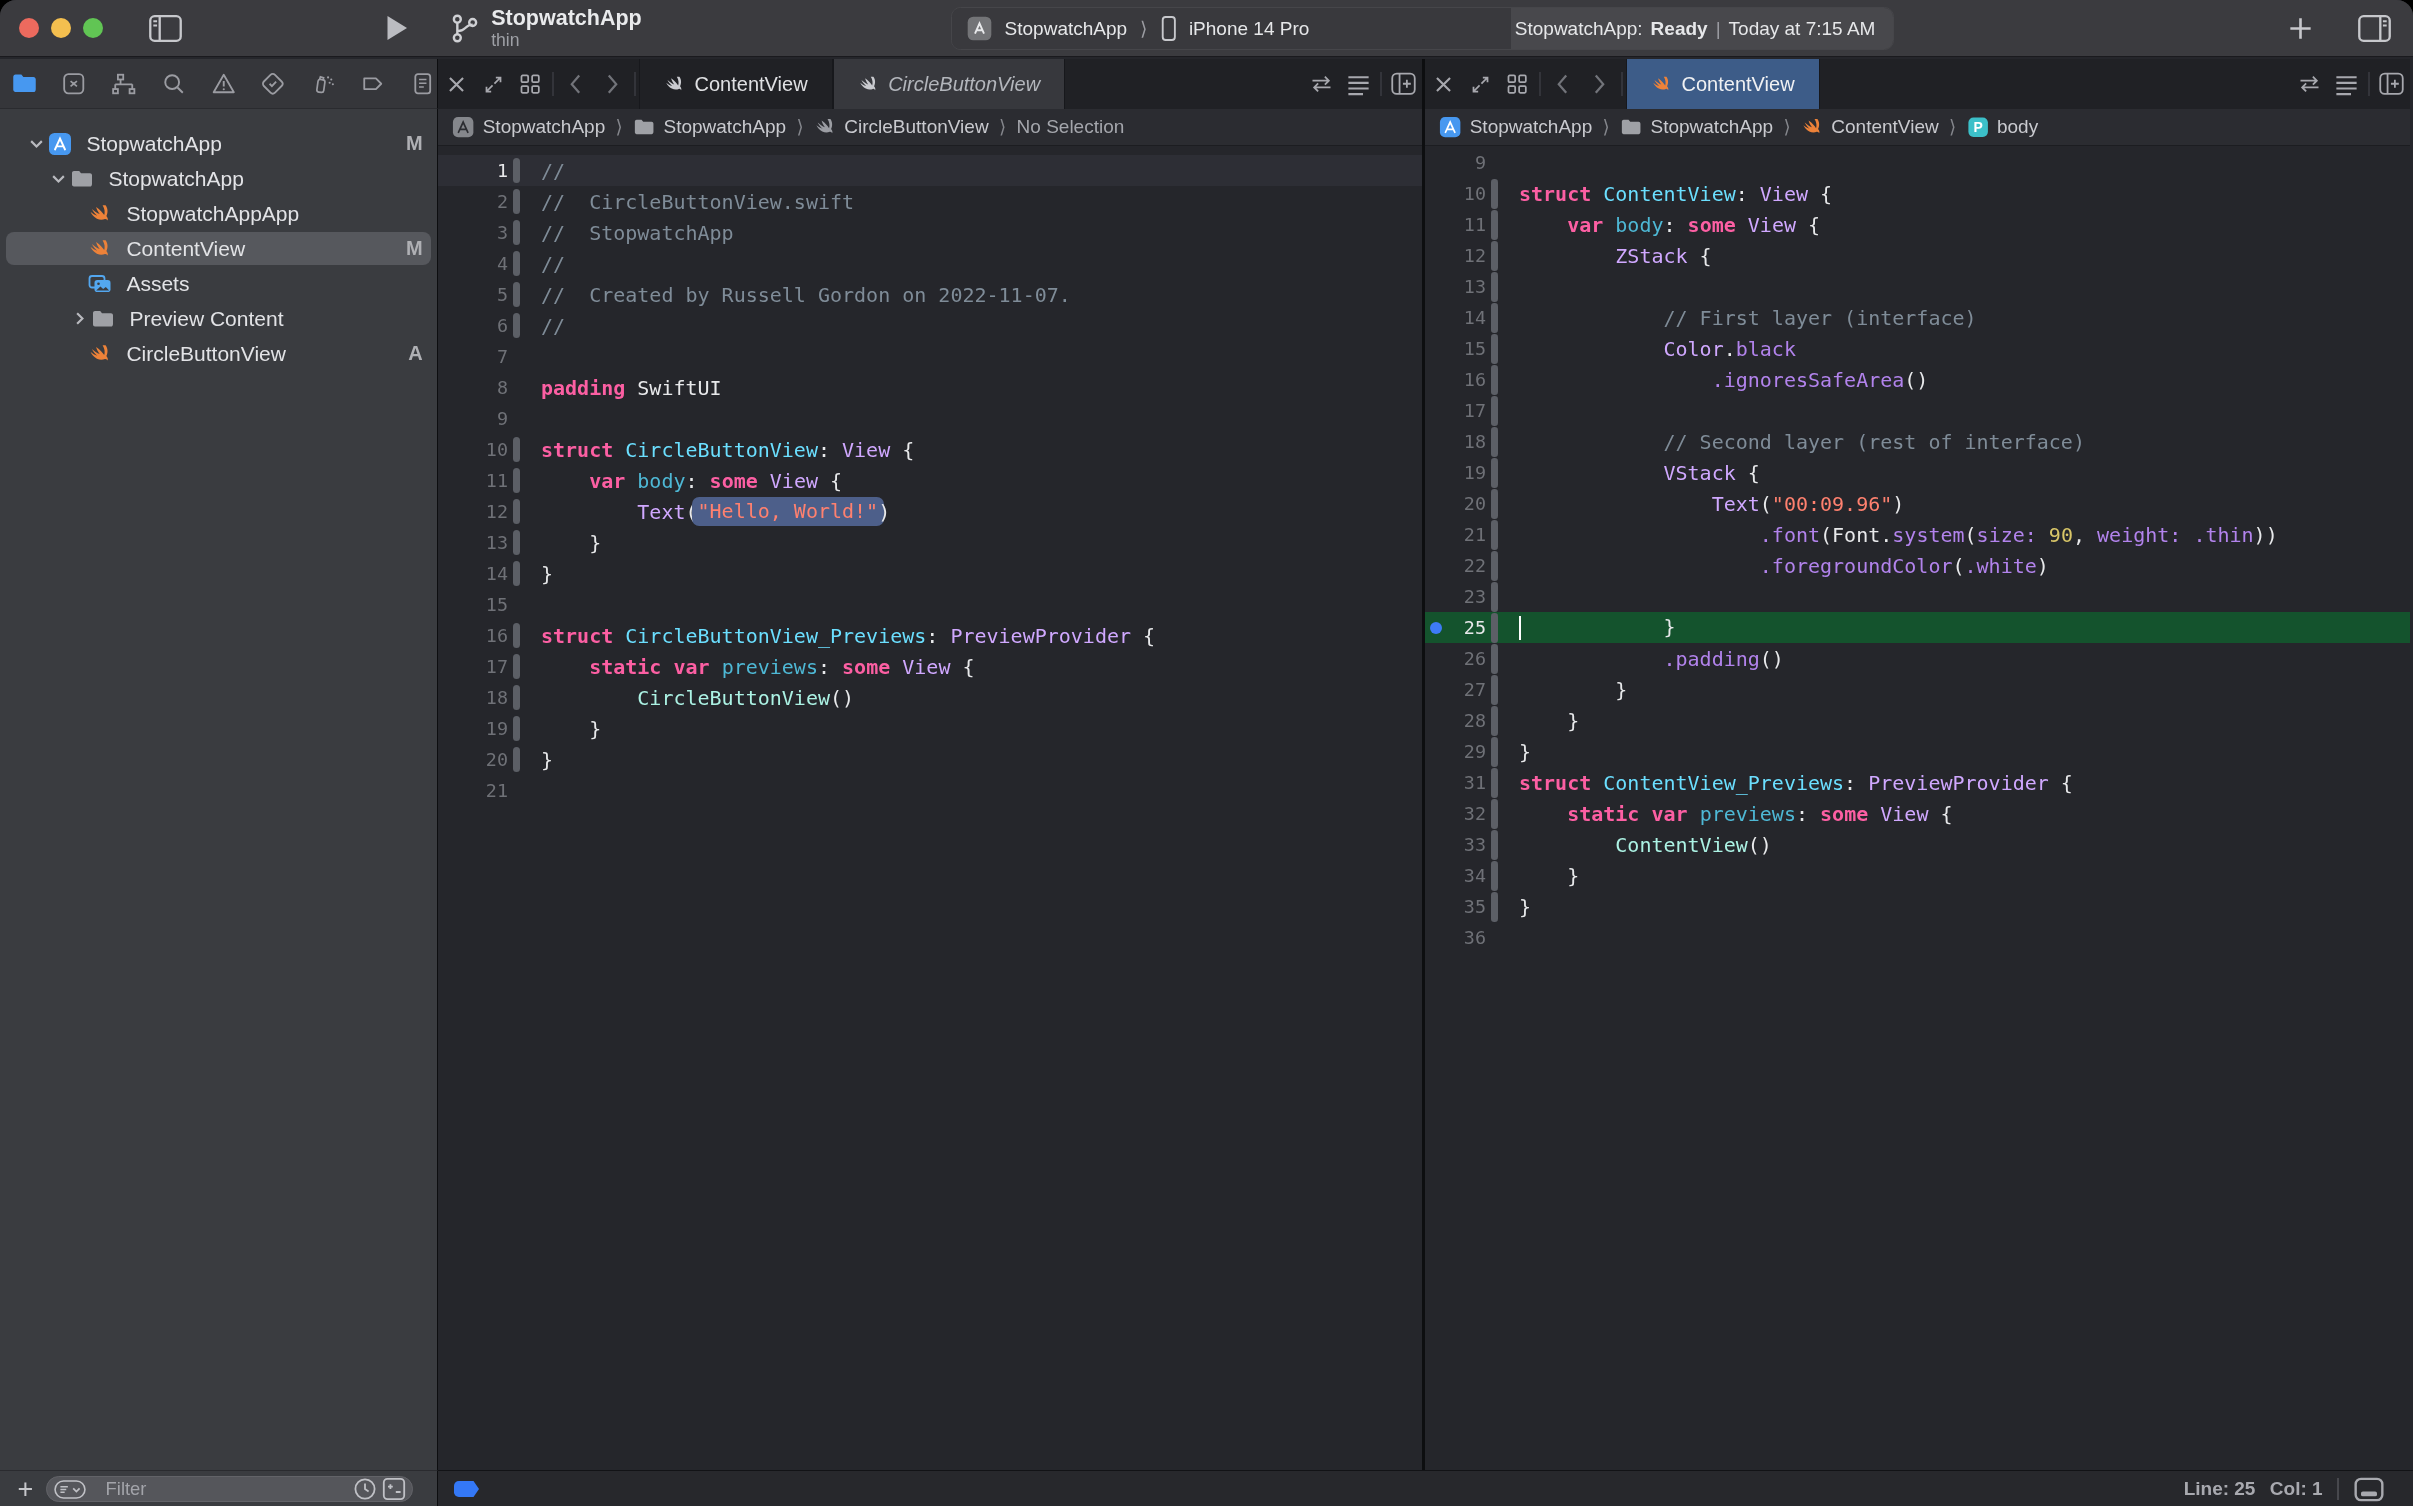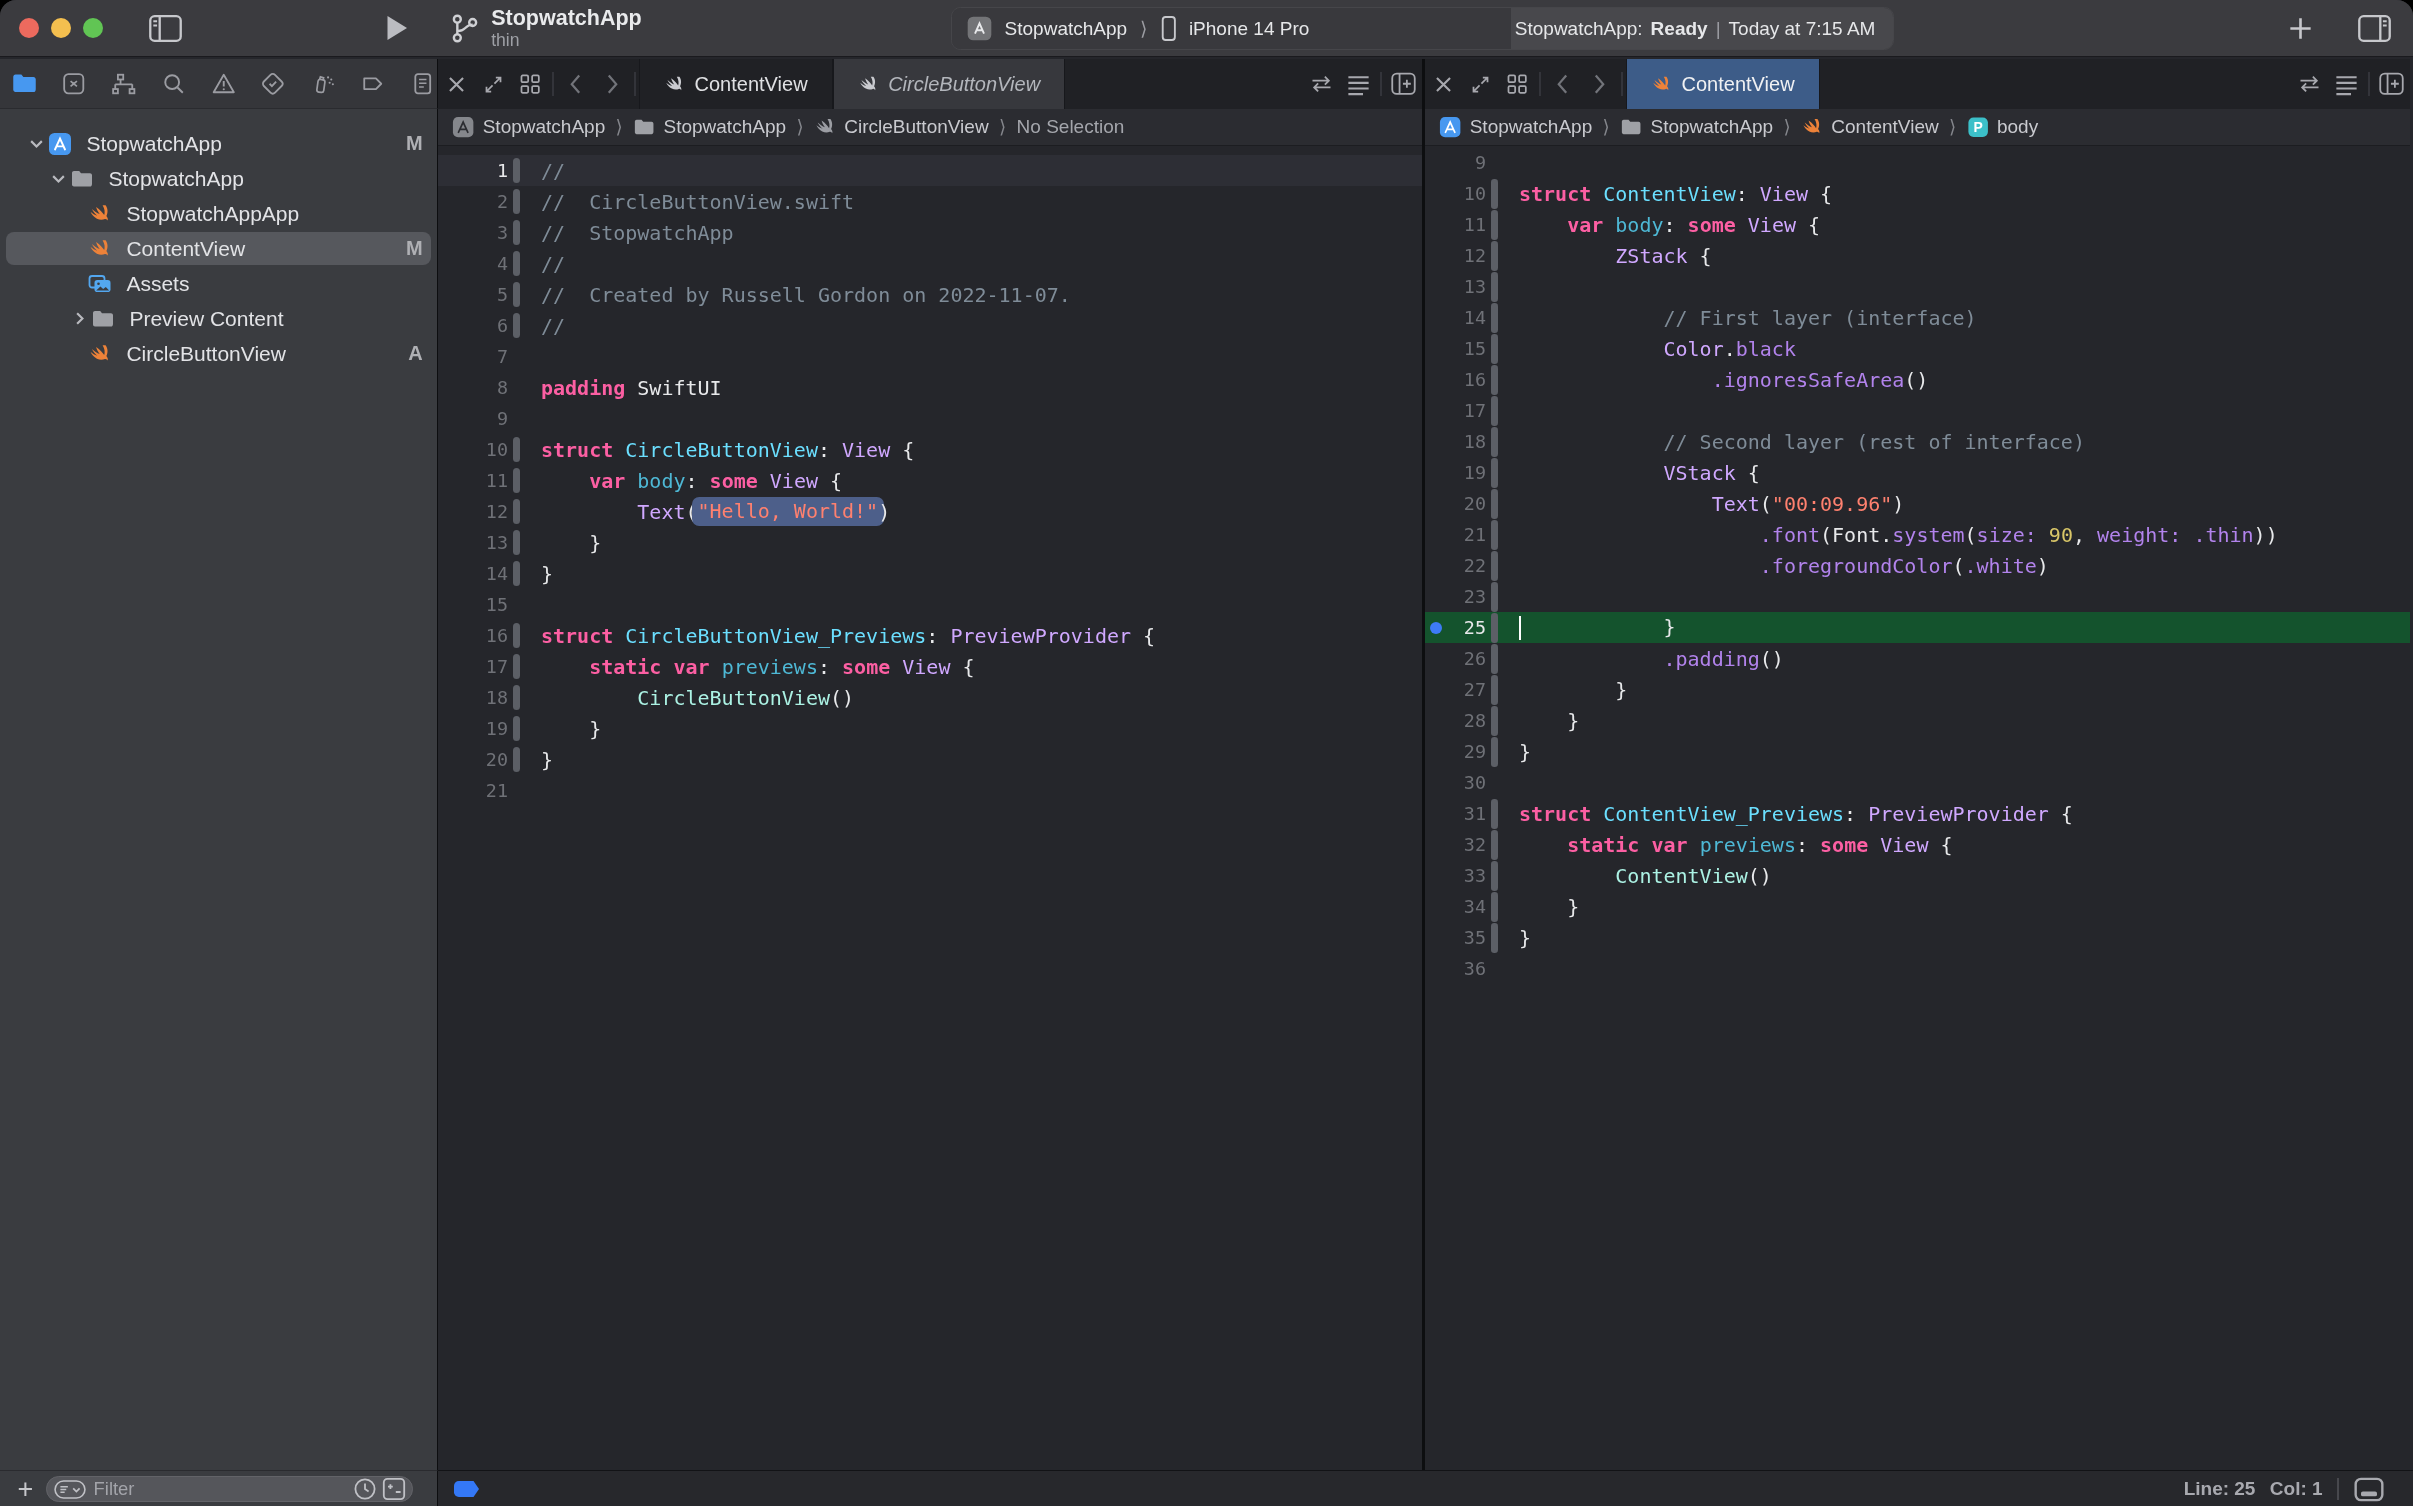--- a/index.html
+++ b/index.html
@@ -97,21 +97,21 @@
   .caret { display:inline-block; width:2.4px; height:24px; background:#FFFFFF; vertical-align:middle; margin-right:-2.4px; }
   .bp-dot { position:absolute; left:4.8px; top:50%; transform:translateY(-50%);
             width:12px; height:12px; border-radius:50%; background:#3E7BF6; }
   
   #bottombar { position:absolute; left:0; top:1470px; width:2413px; height:37px; display:flex; }
   #filterbar { width:438px; background:#3A3C40; border-right:1.6px solid #0D0E10; border-top:0.8px solid #2A2B2F;
                display:flex; align-items:center; }
   #plus-btn { color:#C6C7CB; font-size:27px; margin-left:17.6px; line-height:24px; }
   #filter-field { margin-left:12.8px; width:367px; height:25.5px; background:#55565B; border:0.8px solid #626368;
                   border-radius:12.8px; display:flex; align-items:center; padding:0 6.4px; }
-  #filter-input { flex:1; background:transparent; border:none; outline:none; color:#E8E9EB; font-size:18.4px; margin-left:8px; }
+  #filter-input { flex:1; background:transparent; border:none; outline:none; color:#E8E9EB; font-size:18.4px; margin-left:20px; }
   #filter-input::placeholder { color:#A3A4AA; }
   #editor-bottom { flex:1; background:#27282C; border-top:1.6px solid #121316; position:relative; display:flex; align-items:center; }
   #blue-indicator { position:absolute; left:16px; width:25px; height:16px; background:#3478F6;
                     border-radius:4.8px; clip-path:polygon(0 0, 78% 0, 100% 50%, 78% 100%, 0 100%); }
   #statusright { position:absolute; right:28px; display:flex; align-items:center; gap:14.4px; color:#A8A9AF; font-size:19px; font-weight:bold;}
   #statusright .vsep { width:1.6px; height:22.3px; background:#47484D; }
   svg { display:block; }
 </style>
 </head>
 <body>
@@ -772,25 +772,20 @@
             <span class="ln">28</span>
             <span class="bar on"></span>
             <span class="ct"><span class="pl">    }</span></span>
           </div>
           <div class="cl">
             <span class="ln">29</span>
             <span class="bar on"></span>
             <span class="ct"><span class="pl">}</span></span>
           </div>
           <div class="cl">
-            <span class="ln">30</span>
-            <span class="bar"></span>
-            <span class="ct"></span>
-          </div>
-          <div class="cl">
             <span class="ln">31</span>
             <span class="bar on"></span>
             <span class="ct"><span class="kw">struct</span><span class="pl"> </span><span class="tdecl">ContentView_Previews</span><span class="pl">: </span><span class="type">PreviewProvider</span><span class="pl"> {</span></span>
           </div>
           <div class="cl">
             <span class="ln">32</span>
             <span class="bar on"></span>
             <span class="ct"><span class="pl">    </span><span class="kw">static</span><span class="pl"> </span><span class="kw">var</span><span class="pl"> </span><span class="pdecl">previews</span><span class="pl">: </span><span class="kw">some</span><span class="pl"> </span><span class="type">View</span><span class="pl"> {</span></span>
           </div>
           <div class="cl">

